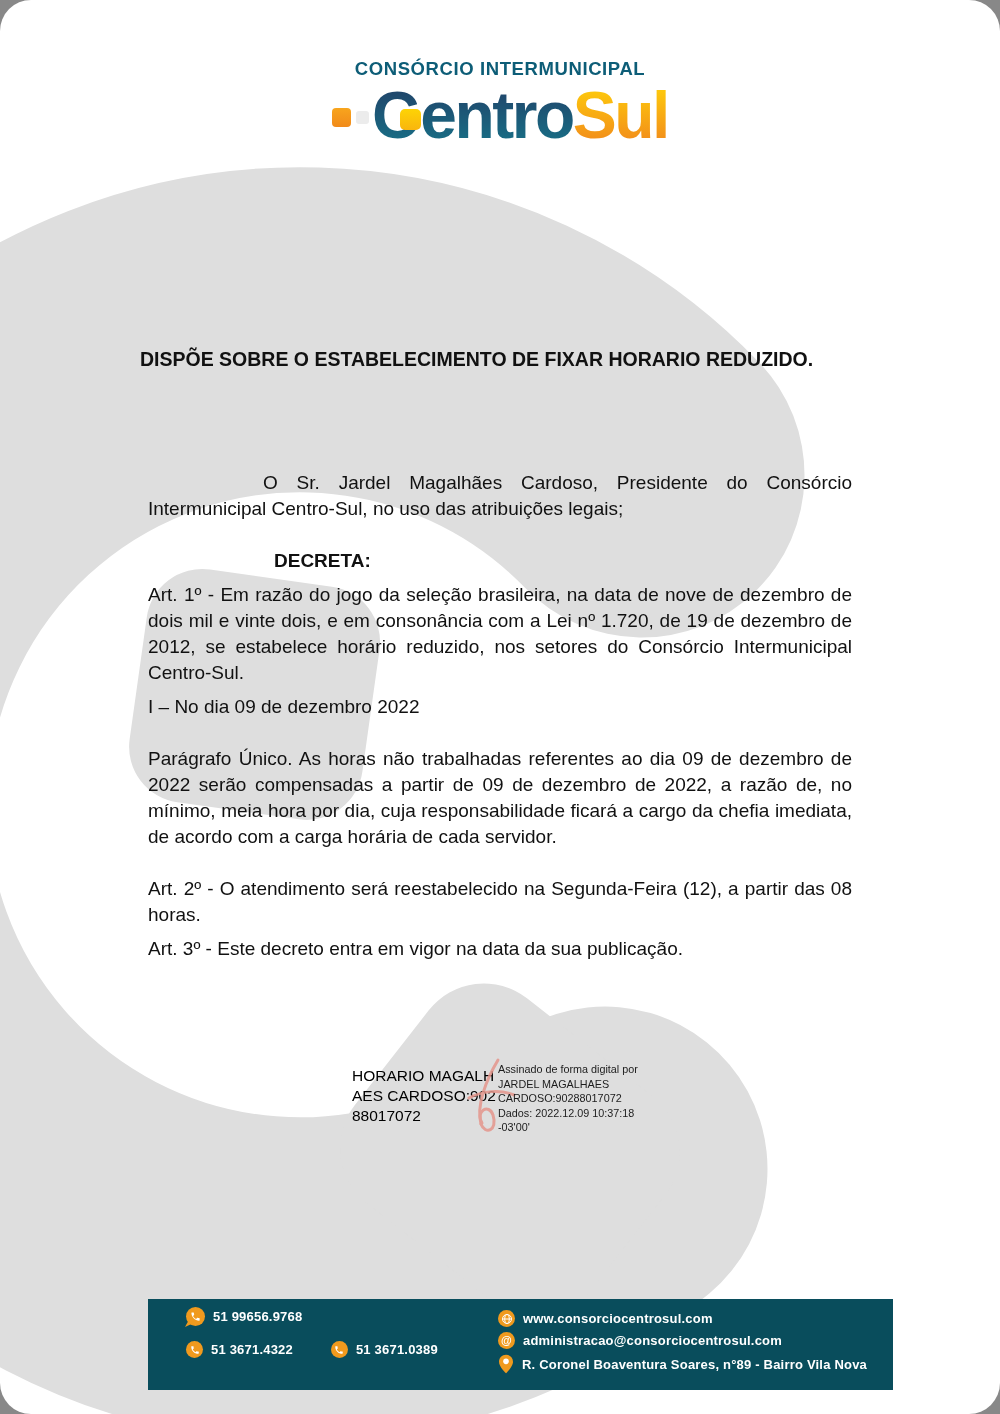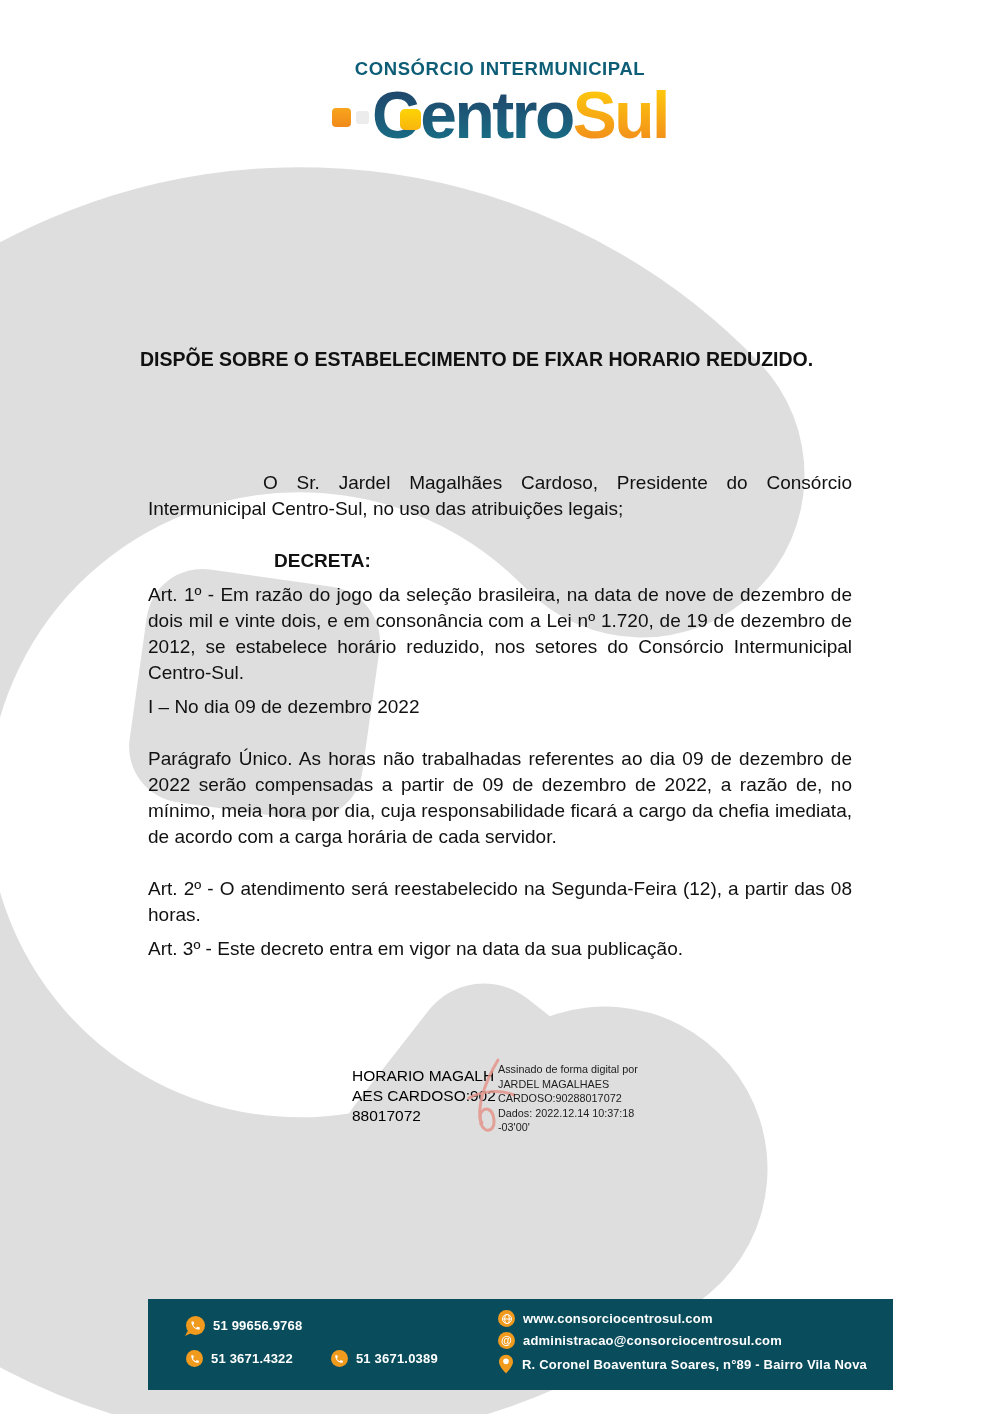--- a/index.html
+++ b/index.html
@@ -1,19 +1,19 @@
 <!DOCTYPE html>
 <html><head>
 <meta charset="utf-8">
 <style>
   html,body{margin:0;padding:0;background:#888;}
   .page{
     position:relative; width:1000px; height:1414px; margin:0 auto;
     background:#ffffff; overflow:hidden;
-    font-family:"Liberation Sans", sans-serif; color:#111;
+    font-family:"Liberation Sans", sans-serif; color:#111;border-radius:31px;
   }
   
   .watermark{position:absolute;left:0;top:0;z-index:0;}
   
   .logo{position:absolute;top:58px;left:0;width:1000px;text-align:center;z-index:1;}
   .tagline{font-size:18.5px;font-weight:bold;letter-spacing:.6px;color:#0d5d77;}
   .brand{display:flex;align-items:center;justify-content:center;margin-top:1px;}
   .brand-main{font-size:66px;font-weight:bold;letter-spacing:-2.5px;line-height:1.05;}
   .g-blue{background:linear-gradient(180deg,#20456a 12%,#186f86 92%);-webkit-background-clip:text;background-clip:text;color:transparent;}
   .g-sun{background:linear-gradient(180deg,#fdc60d 15%,#f28c1b 90%);-webkit-background-clip:text;background-clip:text;color:transparent;}
@@ -30,21 +30,21 @@
   .p-decreta{font-weight:bold;padding-left:126px;text-align:left;}
   .p-inciso{text-align:left;}
   .sp{margin-top:26px !important;}
   
   .sig-name{position:absolute;left:352px;top:1066px;width:148px;z-index:1;font-size:15.5px;line-height:20px;word-break:break-all;color:#000;}
   .sig-flourish{position:absolute;left:462px;top:1052px;z-index:1;}
   .sig-details{position:absolute;left:498px;top:1062px;width:160px;z-index:2;font-size:10.8px;line-height:14.6px;color:#1c1c1c;word-break:break-word;}
   .sig-printed{position:absolute;left:0;top:1139px;width:1000px;text-align:center;z-index:1;font-size:20px;font-weight:bold;line-height:23px;color:#0d0d0d;}
   
   .bar{position:absolute;left:148px;top:1299px;width:745px;height:91px;background:#094d5c;z-index:2;color:#fff;}
-  .f-left{position:absolute;left:38px;top:17px;}
+  .f-left{position:absolute;left:38px;top:8px;}
   .f-right{position:absolute;left:350px;top:11px;display:flex;flex-direction:column;gap:5px;}
   .f-row{display:flex;align-items:center;gap:8px;font-size:13px;font-weight:bold;letter-spacing:.2px;}
   .f-left .f-row{margin-bottom:13px;}
   .f-left .f-row:last-child{margin-bottom:0;}
   .f-inline{display:flex;gap:36px;}
   .ficon{flex:0 0 auto;width:17px;height:17px;border-radius:50%;background:#f09a1e;display:flex;align-items:center;justify-content:center;position:relative;}
   .ficon.wa{width:19px;height:19px;}
   .ficon.wa::after{content:"";position:absolute;left:-1px;bottom:-1px;width:7px;height:7px;background:#f09a1e;clip-path:polygon(0 100%,100% 55%,55% 0);}
   .ficon svg{display:block;}
   .at-glyph{font-size:11px;font-weight:bold;color:#fff;line-height:1;}
@@ -86,21 +86,21 @@
   </div>
 
   <div class="sig-name">HORARIO MAGALHAES CARDOSO:90288017072</div>
   <svg class="sig-flourish" width="58" height="95" viewBox="0 0 58 95">
     <g fill="none" stroke="#e5968c" stroke-width="3" stroke-linecap="round" opacity="0.85">
       <path d="M36 8 C24 28, 14 54, 19 72"></path>
       <path d="M19 72 C23 83, 36 79, 31 63 C27 51, 13 59, 20 71"></path>
       <path d="M7 46 C20 39, 38 37, 52 43"></path>
     </g>
   </svg>
-  <div class="sig-details">Assinado de forma digital por JARDEL MAGALHAES CARDOSO:90288017072 Dados: 2022.12.14 10:37:18 -03'00'</div>
+  <div class="sig-details">Assinado de forma digital por JARDEL MAGALHAES CARDOSO:90288017072 Dados: 2022.12.09 10:37:18 -03'00'</div>
 
   <div class="bar">
     <div class="f-left">
       <div class="f-row">
         <span class="ficon wa">
           <svg width="11" height="11" viewBox="0 0 24 24">
               <path fill="#ffffff" d="M6.62 10.79c1.44 2.83 3.76 5.14 6.59 6.59l2.2-2.2c.27-.27.67-.36 1.02-.24 1.12.37 2.33.57 3.57.57.55 0 1 .45 1 1V20c0 .55-.45 1-1 1-9.39 0-17-7.61-17-17 0-.55.45-1 1-1h3.5c.55 0 1 .45 1 1 0 1.25.2 2.45.57 3.57.11.35.03.74-.25 1.02l-2.2 2.2z"></path>
             </svg>
         </span>
         <span>51 99656.9768</span>

